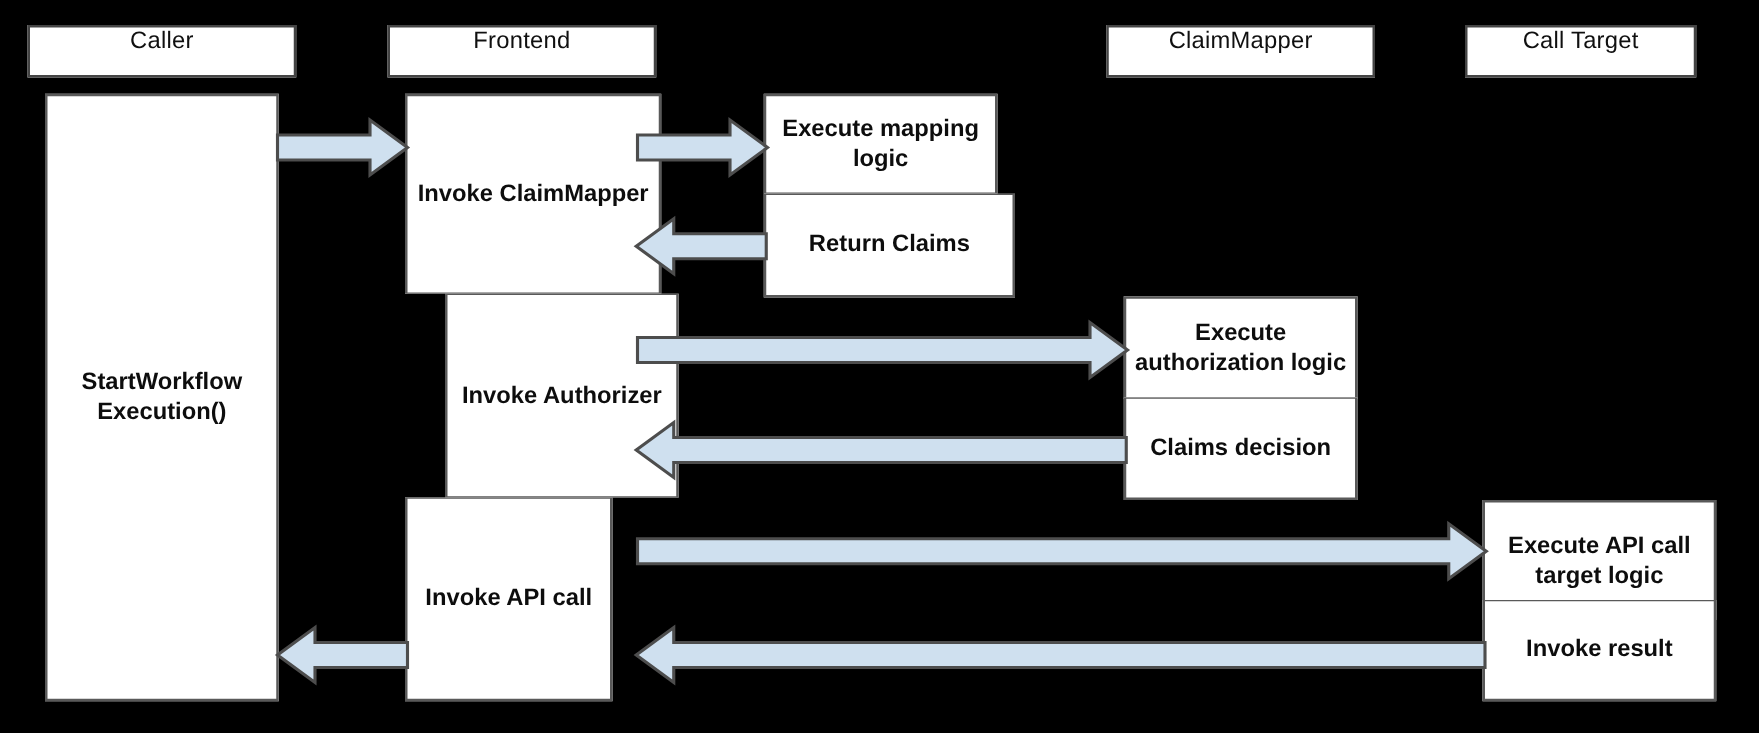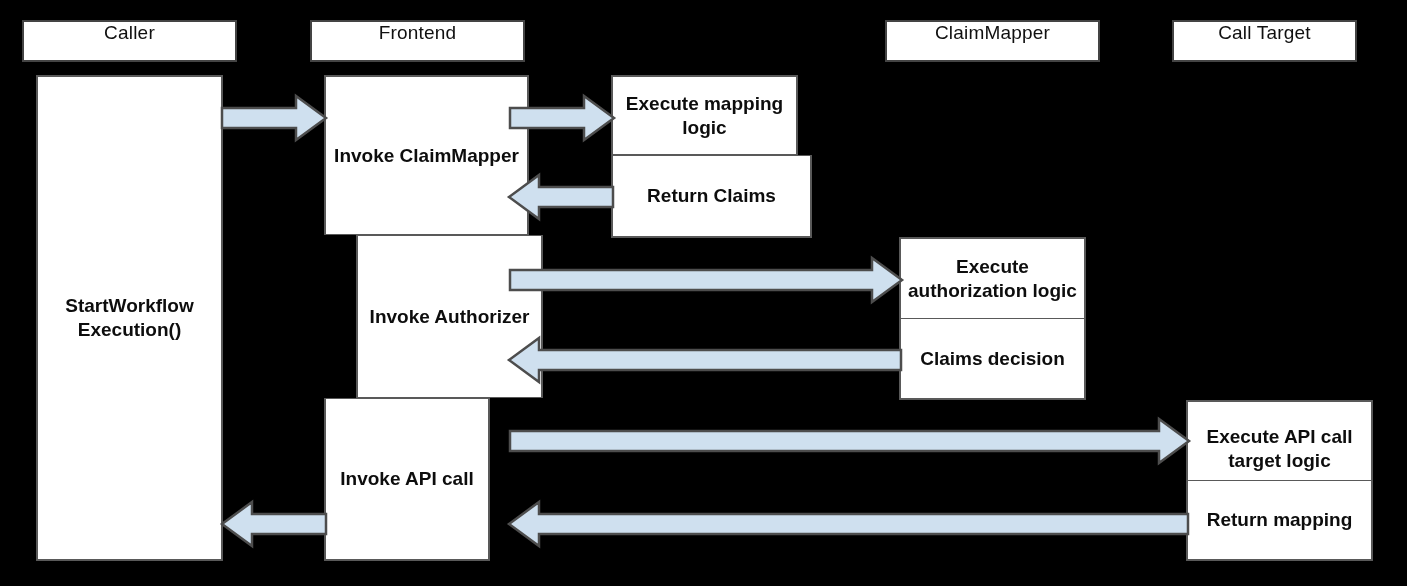--- a/index.html
+++ b/index.html
@@ -106,21 +106,21 @@
 
   <div class="act-box seam-top" style="left:899px; top:318px; width:187px; height:82px;">
     <span>Claims decision</span>
   </div>
 
   <div class="act-box seam-bottom" style="left:1186px; top:400px; width:187px; height:96px;">
     <span>Execute API call target logic</span>
   </div>
 
   <div class="act-box seam-top" style="left:1186px; top:480px; width:187px; height:81px;">
-    <span>Return mapping</span>
+    <span>Invoke result</span>
   </div>
 
   <div class="arrow-wrap" style="left:222px; top:96px; width:104px; height:44px;">
     <svg viewBox="0 0 104 44" preserveAspectRatio="none">
       <polygon points="0,12 74,12 74,0 104,22 74,44 74,32 0,32" fill="#cfe0ef" stroke="#4d4d4d" stroke-width="2.5" stroke-linejoin="miter"></polygon>
     </svg>
   </div>
 
   <div class="arrow-wrap" style="left:510px; top:96px; width:104px; height:44px;">
     <svg viewBox="0 0 104 44" preserveAspectRatio="none">

